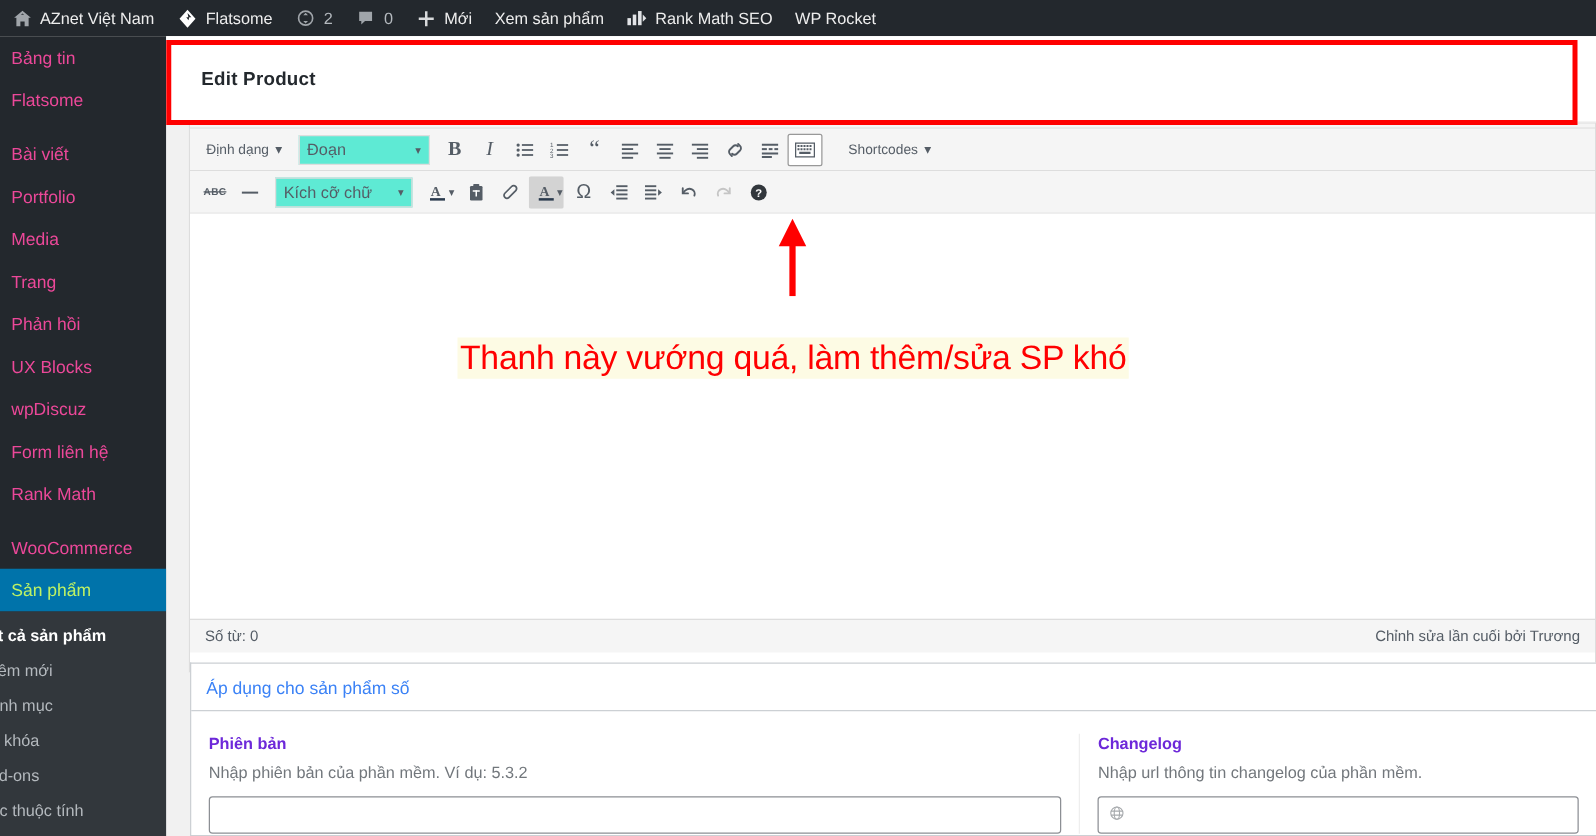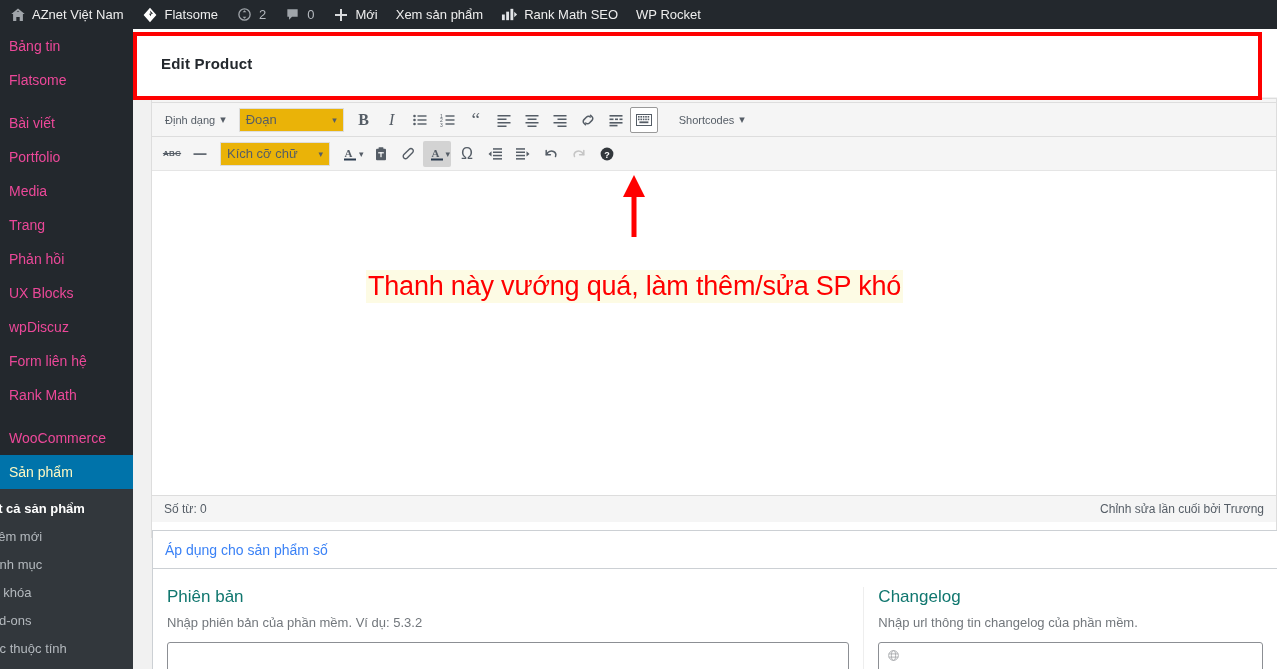--- a/index.html
+++ b/index.html
@@ -37,21 +37,21 @@
   }
   .menu-item {
     position: relative;
     height: 34px; line-height: 34px;
     padding-left: 9px;
     color: #ec4899; font-size: 14px;
     white-space: nowrap; overflow: hidden;
   }
   .menu-item.sep-top { margin-top: 9px; }
   .menu-item.current {
-    background: #0073aa; color: #fef9c3; font-weight: 400;
+    background: #0073aa; color: #bef264; font-weight: 400;
   }
   .menu-item.current:after {
     content: ""; position: absolute; right: -8px; top: 50%;
     margin-top: -8px; border: 8px solid transparent;
     border-right-color: #f1f1f1;
   }
   .submenu {
     background: #32373c; padding: 6px 0 6px 0;
   }
   .submenu-item {
@@ -108,21 +108,21 @@
   .tb-btn.disabled { color: #c5c5c5; }
   .tb-btn svg { display: block; }
   .tb-text {
     display: flex; align-items: center; gap: 5px;
     height: 26px; padding: 0 7px;
     color: #555d66; font-size: 11px;
   }
   .tb-select {
     display: flex; align-items: center; justify-content: space-between;
     height: 24px; min-width: 105px; padding: 0 6px;
-    background: #eab308; border: 1px solid #ddd;
+    background: #5eead4; border: 1px solid #ddd;
     color: #555d66; font-size: 13px;
     margin: 0 6px;
   }
   .tb-select .caret { font-size: 9px; color: #555d66; }
   .tb-split { display:flex; align-items:center; }
   .tb-split .caret { font-size: 9px; color:#555d66; margin-left:-5px; margin-right:3px;}
 
   .editor-body {
     height: 324px; background: #fff;
   }
@@ -146,21 +146,21 @@
   .metabox-head {
     height: 38px; line-height: 38px;
     border-bottom: 1px solid #ccd0d4;
     padding-left: 12px;
     font-size: 14px; color: #3b82f6;
   }
   .metabox-body { display: flex; padding: 18px 0 0 0; }
   .mb-col { padding: 0 14px; }
   .mb-col.left { width: 712px; border-right: 1px solid #eee; }
   .mb-col.right { width: 413px; }
-  .mb-label { font-size: 17px; font-weight: normal; color: #0f766e; margin-bottom: 8px; }
+  .mb-label { font-size: 13px; font-weight: bold; color: #6d28d9; margin-bottom: 8px; }
   .mb-desc { font-size: 13px; color: #72777c; margin-bottom: 12px; }
   .mb-input {
     height: 30px; width: 100%;
     border: 1px solid #8c8f94; border-radius: 3px;
     background: #fff;
   }
   .mb-input.with-icon { display: flex; align-items: center; padding-left: 8px; }
   .mb-input.with-icon .globe { color: #a7aaad; font-size: 13px; }
 
   

